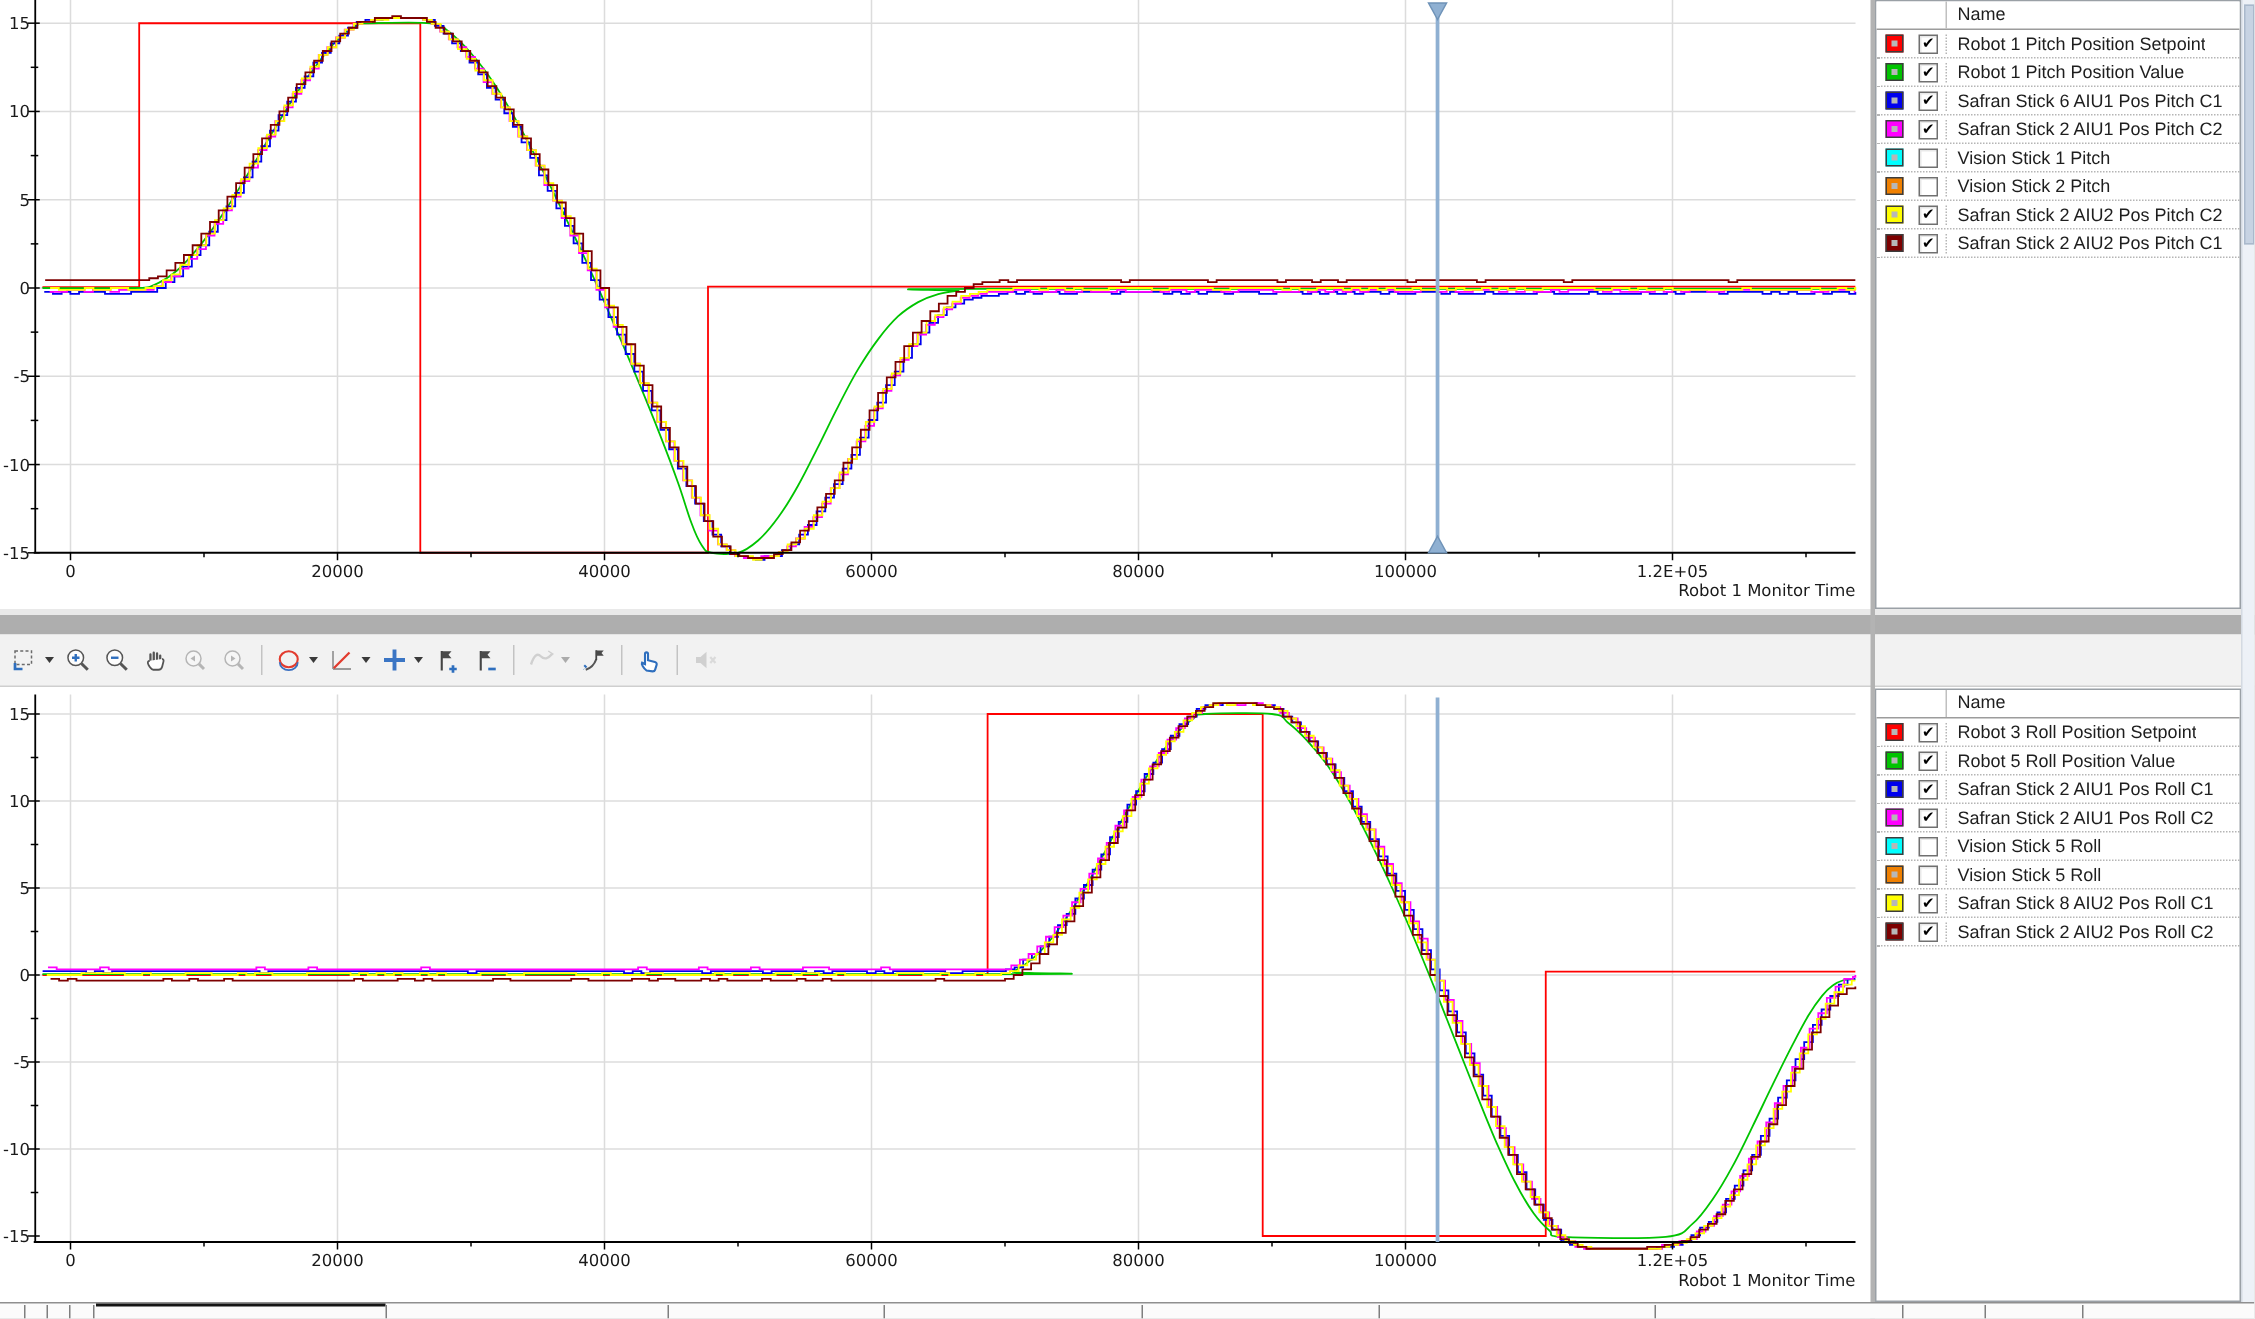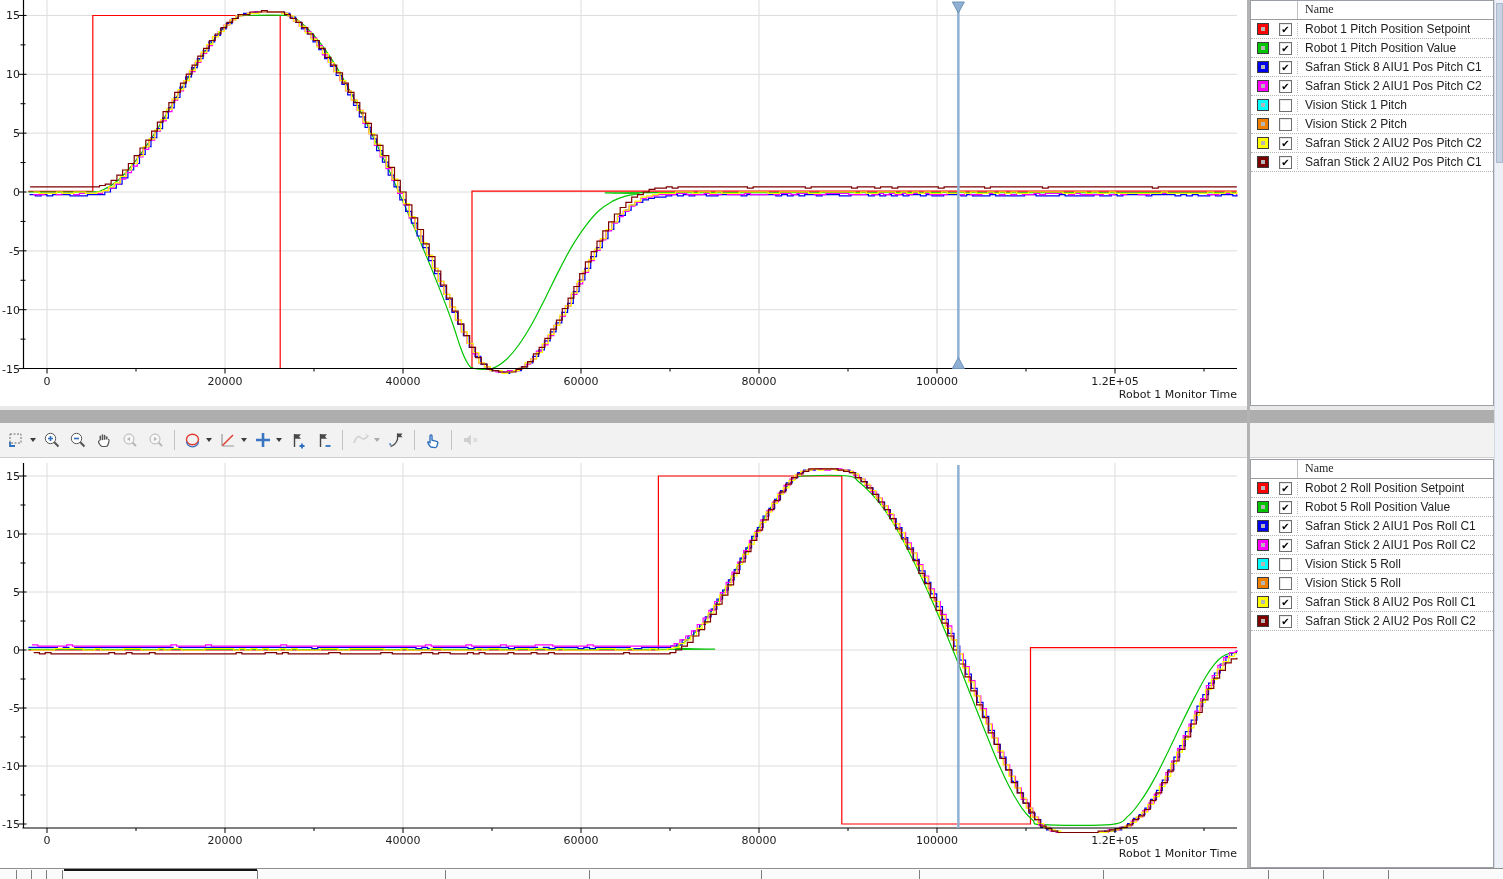--- a/index.html
+++ b/index.html
@@ -15,21 +15,21 @@
   .tbtn{display:flex;align-items:center;height:26px;padding:0 2px;margin:0 1px;border-radius:2px;}
   .tbtn svg{display:block;}
   .tbtn.disabled{opacity:.38;filter:grayscale(1);}
   .caret{width:0;height:0;border-left:3.5px solid transparent;border-right:3.5px solid transparent;
          border-top:4px solid #3a3a3a;margin-left:3px;}
   .tsep{width:1px;height:20px;background:#c3c3c3;margin:0 5px;}
   .legend{position:absolute;left:1250px;width:244px;background:#ffffff;border:1px solid #9aa0a6;
           box-sizing:border-box;font-size:12px;color:#1e1e1e;}
   #legend-pitch{top:0;height:406px;}
   #legend-roll{top:459px;height:409px;}
-  .legend-header{display:flex;height:18px;border-bottom:1px solid #9c9c9c;background:#fff;font-family:Liberation Serif, serif;}
+  .legend-header{display:flex;height:18px;border-bottom:1px solid #9c9c9c;background:#fff;}
   .legend-header .spacer{width:46px;border-right:1px solid #c0c0c0;}
   .legend-header .hname{padding-left:7px;line-height:17px;}
   .lrow{display:flex;align-items:center;height:18px;border-bottom:1px dotted #b5b5b5;}
   .swatch-cell{width:23px;display:flex;justify-content:center;}
   .check-cell{width:23px;display:flex;justify-content:center;border-right:1px dotted #b5b5b5;}
   .swatch{width:12px;height:12px;border:1px solid #3c3c3c;box-sizing:border-box;position:relative;}
   .swatch i{position:absolute;left:3px;top:3px;width:4px;height:4px;background:#b7b7b7;}
   .cb{width:13px;height:13px;background:#fff;border:1px solid #707070;box-sizing:border-box;
       font-size:10px;line-height:11px;text-align:center;color:#000;box-shadow:inset 1px 1px 0 #e9e9e9;}
   .lname{padding-left:7px;white-space:nowrap;overflow:hidden;}
@@ -328,21 +328,21 @@
         </div>
         <div class="lrow">
           <div class="swatch-cell">
             <div class="swatch" style="background: rgb(0, 0, 238);">
               <i></i>
             </div>
           </div>
           <div class="check-cell">
             <div class="cb">✔</div>
           </div>
-          <div class="lname">Safran Stick 8 AIU1 Pos Pitch C1</div>
+          <div class="lname">Safran Stick 6 AIU1 Pos Pitch C1</div>
         </div>
         <div class="lrow">
           <div class="swatch-cell">
             <div class="swatch" style="background: rgb(255, 0, 255);">
               <i></i>
             </div>
           </div>
           <div class="check-cell">
             <div class="cb">✔</div>
           </div>
@@ -403,21 +403,21 @@
     <div class="lrows">
         <div class="lrow">
           <div class="swatch-cell">
             <div class="swatch" style="background: rgb(255, 0, 0);">
               <i></i>
             </div>
           </div>
           <div class="check-cell">
             <div class="cb">✔</div>
           </div>
-          <div class="lname">Robot 2 Roll Position Setpoint</div>
+          <div class="lname">Robot 3 Roll Position Setpoint</div>
         </div>
         <div class="lrow">
           <div class="swatch-cell">
             <div class="swatch" style="background: rgb(0, 196, 0);">
               <i></i>
             </div>
           </div>
           <div class="check-cell">
             <div class="cb">✔</div>
           </div>

